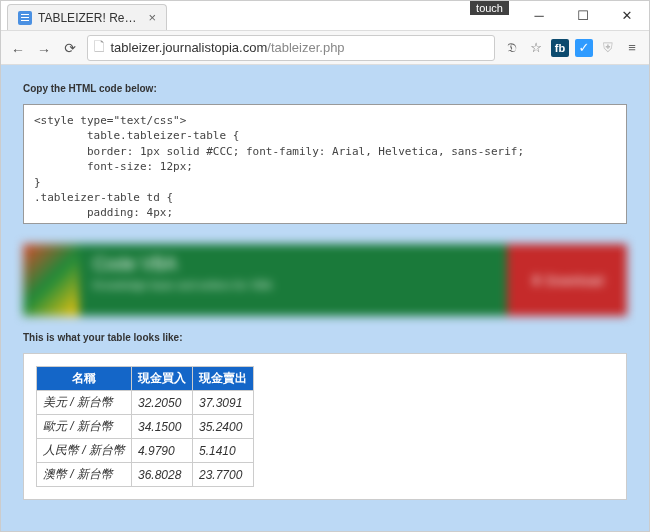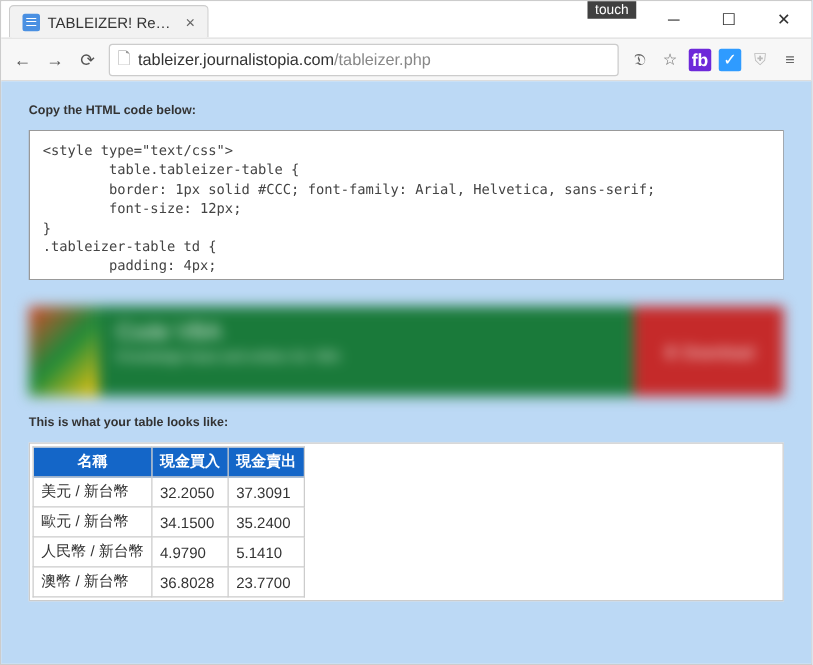--- a/index.html
+++ b/index.html
@@ -14,43 +14,43 @@
   .winbtns { position: absolute; right: 0; top: 0; display: flex; height: 28px; }
   .winbtn { width: 44px; display: flex; align-items: center; justify-content: center; font-size: 13px; color: #333; }
   .touch-badge { position: absolute; right: 140px; top: 0; background: #404040; color: #fff; font-size: 11px; padding: 1px 6px; }
   .toolbar { height: 34px; display: flex; align-items: center; gap: 8px; padding: 0 8px; border-bottom: 1px solid #ddd; background: #f7f7f7; }
   .toolbtn { width: 18px; height: 18px; display: flex; align-items: center; justify-content: center; color: #555; font-size: 14px; }
   .urlbox { flex: 1; display: flex; align-items: center; background: #fff; border: 1px solid #ccc; border-radius: 3px; height: 26px; padding: 0 6px; font-size: 13px; color: #555; }
   .url-domain { color: #333; }
   .url-path { color: #888; }
   .right-icons { display: flex; gap: 6px; align-items: center; }
   .ricon { width: 18px; height: 18px; display: flex; align-items: center; justify-content: center; font-size: 13px; color: #666; }
-  .ricon.fb { background: #6d28d9; color: #fff; font-weight: bold; font-size: 14px; border-radius: 2px; }
+  .ricon.fb { background: #0c4a6e; color: #fff; font-weight: bold; font-size: 11px; border-radius: 2px; }
   .ricon.blue { background: #2f9bff; color: #fff; border-radius: 2px; }
   .ricon.shield { color: #bbb; }
   .content-wrap { flex: 1; overflow-y: auto; background: #bcd9f5; position:relative; }
   .content-wrap::-webkit-scrollbar{width:14px;}
   .content-wrap::-webkit-scrollbar-thumb{background:#c8c8c8;border-radius:6px;}
   .content-wrap::-webkit-scrollbar-track{background:#f0f0f0;}
   .page { padding: 18px 22px 30px 22px; }
   h2 { font-size: 10px; font-weight: bold; color: #333; margin-bottom: 10px; }
   .codebox { width: 100%; height: 120px; background: #fff; border: 1px solid #999; padding: 8px 10px; font-family: monospace; font-size: 11px; color: #444; overflow-y: auto; resize: none; line-height: 1.4; white-space: pre; }
   .codebox::-webkit-scrollbar{width:14px;}
   .codebox::-webkit-scrollbar-thumb{background:#d0d0d0;border-radius:6px;}
   .codebox::-webkit-scrollbar-track{background:#f0f0f0;}
   .ad { display:flex; margin: 16px 0; height: 72px; filter: blur(5px); }
   .ad-l { width: 56px; background: linear-gradient(135deg,#d84a2b,#1d8a3a,#f2c40e); }
   .ad-m { flex:1; background:#1a7a3a; padding:10px 14px; color:#cfe9d5; }
   .ad-m .t1{font-size:18px;color:#eaf5ec;}
   .ad-m .t2{font-size:11px;margin-top:4px;}
   .ad-r { width:120px; background:#c52a2a; display:flex;align-items:center;justify-content:center;color:#fff;font-size:13px;}
-  .preview-box { background:#fff; border:1px solid #ccc; padding:2px; }
+  .preview-box { background:#fff; border:1px solid #ccc; padding:12px; }
   table.tableizer { border-collapse: collapse; font-family: Arial, Helvetica, sans-serif; font-size: 12px; }
   table.tableizer th { background: #1466c8; color: #fff; font-weight: bold; padding: 3px 6px; border: 1px solid #ccc; font-size:12px; }
-  table.tableizer td { padding: 3px 6px; border: 1px solid #ccc; color:#333; }
+  table.tableizer td { padding: 3px 6px; border: 1px solid #ccc; color:#333;font-style:italic; }
 </style>
 </head>
 <body>
 <div class="window">
 
   <div class="titlebar">
     <div class="tab">
       <span class="favicon"></span>
       <span class="tab-title">TABLEIZER! Results -- Sp</span>
       <span class="tab-close">×</span>

